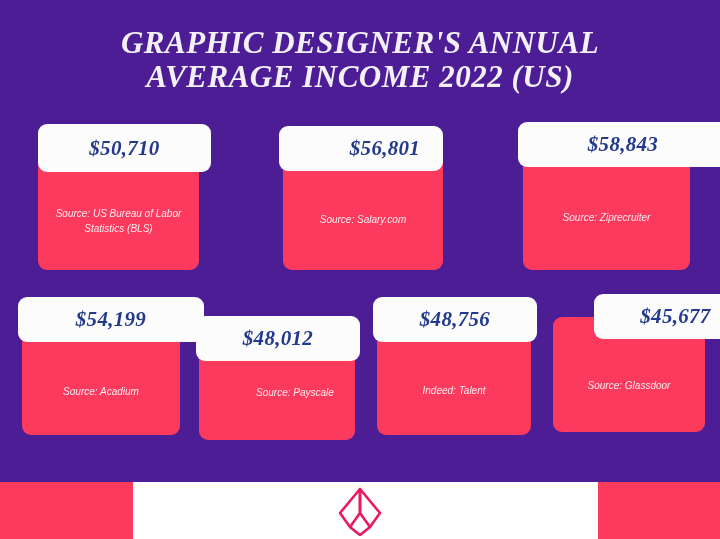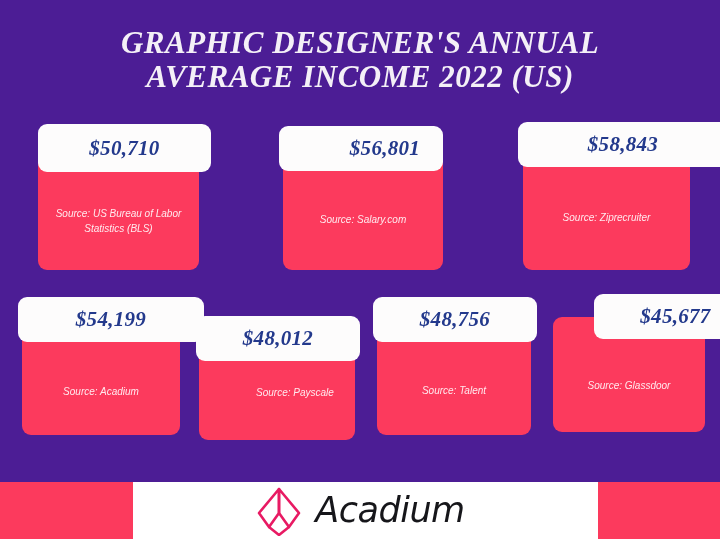--- a/index.html
+++ b/index.html
@@ -164,21 +164,21 @@
     <div class="card-body" style="left:199px; top:322px; width:156px; height:118px;padding-left:44px;">
       <div class="card-source" style="padding-top:22px;">Source: Payscale</div>
     </div>
     <div class="card-value-box" style="left:196px; top:299px; width:164px; height:45px;margin-top:17px;">
       <span class="card-value">$48,012</span>
     </div>
   </div>
 
   <div class="card">
     <div class="card-body" style="left:377px; top:322px; width:154px; height:113px;">
-      <div class="card-source" style="padding-top:24px;">Source: Talent</div>
+      <div class="card-source" style="padding-top:24px;">Indeed: Talent</div>
     </div>
     <div class="card-value-box" style="left:373px; top:297px; width:164px; height:45px;text-align:center;">
       <span class="card-value">$48,756</span>
     </div>
   </div>
 
   <div class="card">
     <div class="card-body" style="left:553px; top:317px; width:152px; height:115px;">
       <div class="card-source" style="padding-top:22px;">Source: Glassdoor</div>
     </div>
@@ -192,17 +192,16 @@
     <div class="footer-band" id="footer-band-right"></div>
 
     <div id="footer-logo">
       <svg id="logo-mark" width="48" height="50" viewBox="0 0 48 50">
         <g fill="none" stroke="#e81a63" stroke-width="2.6" stroke-linejoin="round">
           <path d="M24 3 L44 27 L34 41 L24 27 Z"></path>
           <path d="M24 3 L4 27 L14 41 L24 27 Z"></path>
           <path d="M14 41 L24 49 L34 41"></path>
         </g>
       </svg>
-      <span id="logo-word">Acadium</span>
     </div>
   </div>
 
 </div>
 
 </body></html>

